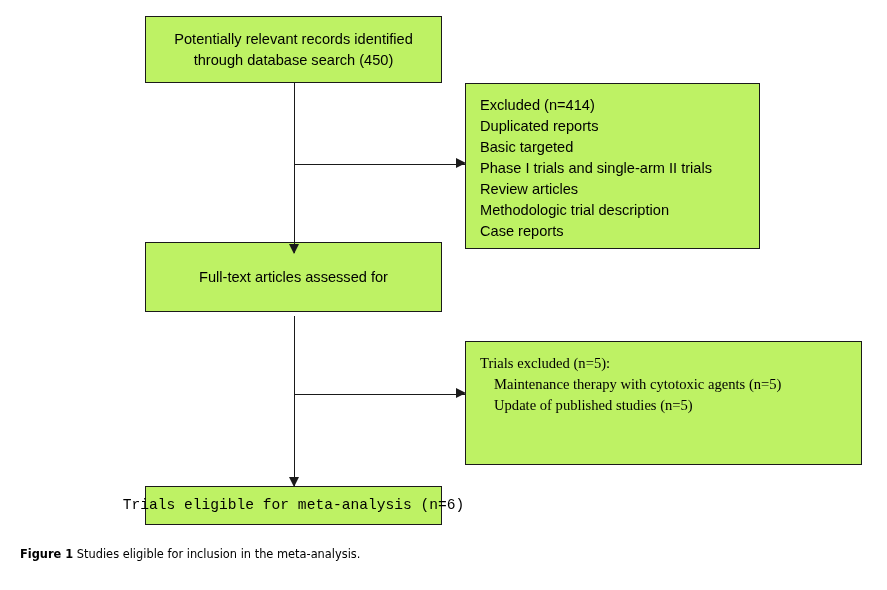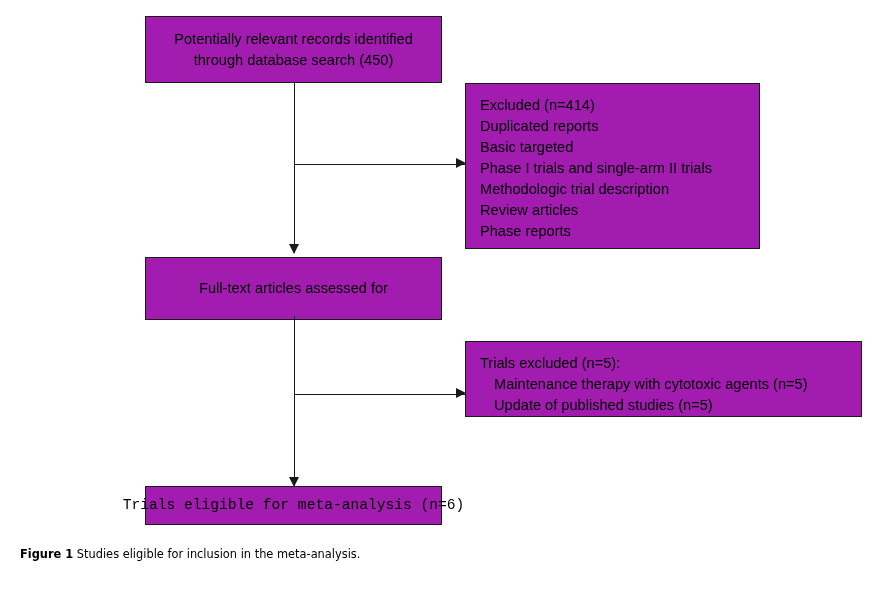--- a/index.html
+++ b/index.html
@@ -22,43 +22,43 @@
     left: 0; top: 0;
     width: 887px;
     height: 590px;
   }
 
   
   .node {
     position: absolute;
     box-sizing: border-box;
     border: 1.4px solid #1a1a1a;
-    background: #a21caf;
+    background: #bef264;
     font-size: 14.6px;
     line-height: 21px;
     color: #000000;
   }
   .node.centered {
     display: flex;
     align-items: center;
     justify-content: center;
     text-align: center;
   }
   .node.listbox {
     text-align: left;
     padding: 11px 12px 11px 14px;
   }
   .node .line { white-space: nowrap; display: block; }
   .node .line.indent { padding-left: 14px; }
 
   
   #node-identified  { left: 145px; top: 16px;  width: 297px; height: 67px; }
   #node-excluded    { left: 465px; top: 83px;  width: 295px; height: 166px; }
-  #node-fulltext    { left: 145px; top: 257px; width: 297px; height: 63px; }
-  #node-trials-excl { left: 465px; top: 341px; width: 397px; height: 76px; }
+  #node-fulltext    { left: 145px; top: 242px; width: 297px; height: 70px; }
+  #node-trials-excl { left: 465px; top: 341px; width: 397px; height: 124px; font-family: Liberation Serif, serif; }
   #node-eligible    { left: 145px; top: 486px; width: 297px; height: 39px; font-family: Liberation Mono, monospace; }
 
   
   .edge {
     position: absolute;
     background: #1a1a1a;
   }
   .edge.v { width: 1.6px; }
   .edge.h { height: 1.6px; }
 
@@ -116,23 +116,23 @@
       <span class="line">Potentially relevant records identified</span>
       <span class="line">through database search (450)</span>
     </div>
   </div>
 
   <div class="node listbox" id="node-excluded">
     <span class="line">Excluded (n=414)</span>
     <span class="line">Duplicated reports</span>
     <span class="line">Basic targeted</span>
     <span class="line">Phase I trials and single-arm II trials</span>
+    <span class="line">Review articles</span>
     <span class="line">Methodologic trial description</span>
-    <span class="line">Review articles</span>
-    <span class="line">Phase reports</span>
+    <span class="line">Case reports</span>
   </div>
 
   <div class="node centered" id="node-fulltext">
     <div>
       <span class="line">Full-text articles assessed for</span>
     </div>
   </div>
 
   <div class="node listbox" id="node-trials-excl">
     <span class="line">Trials excluded (n=5):</span>

